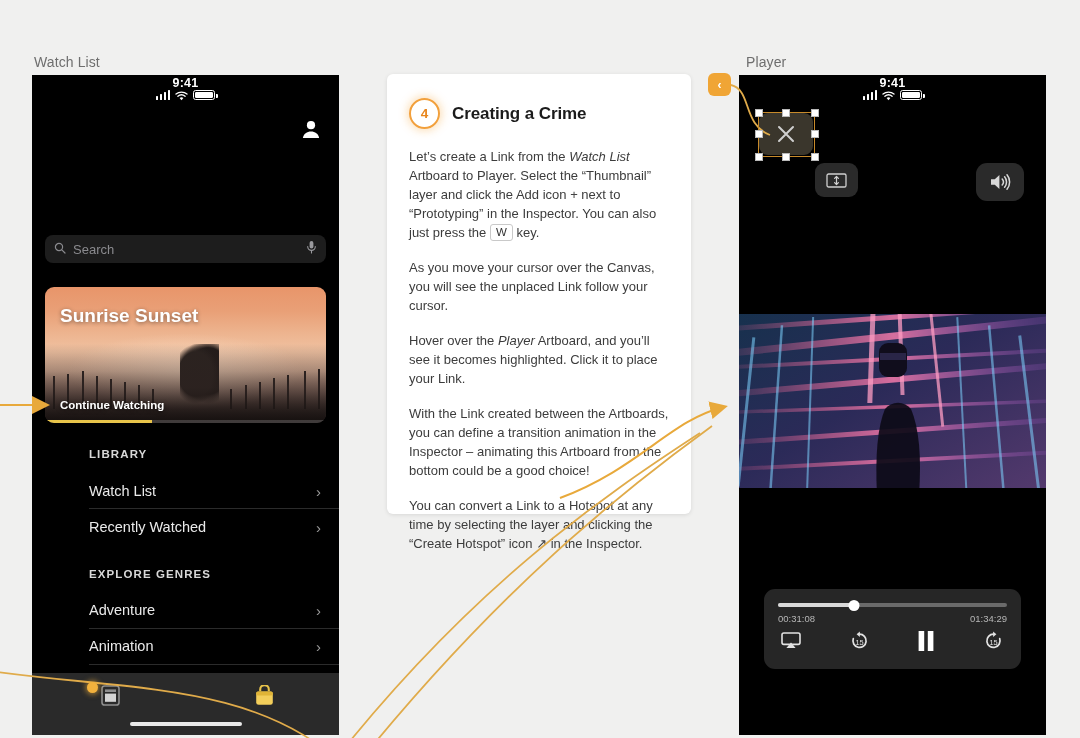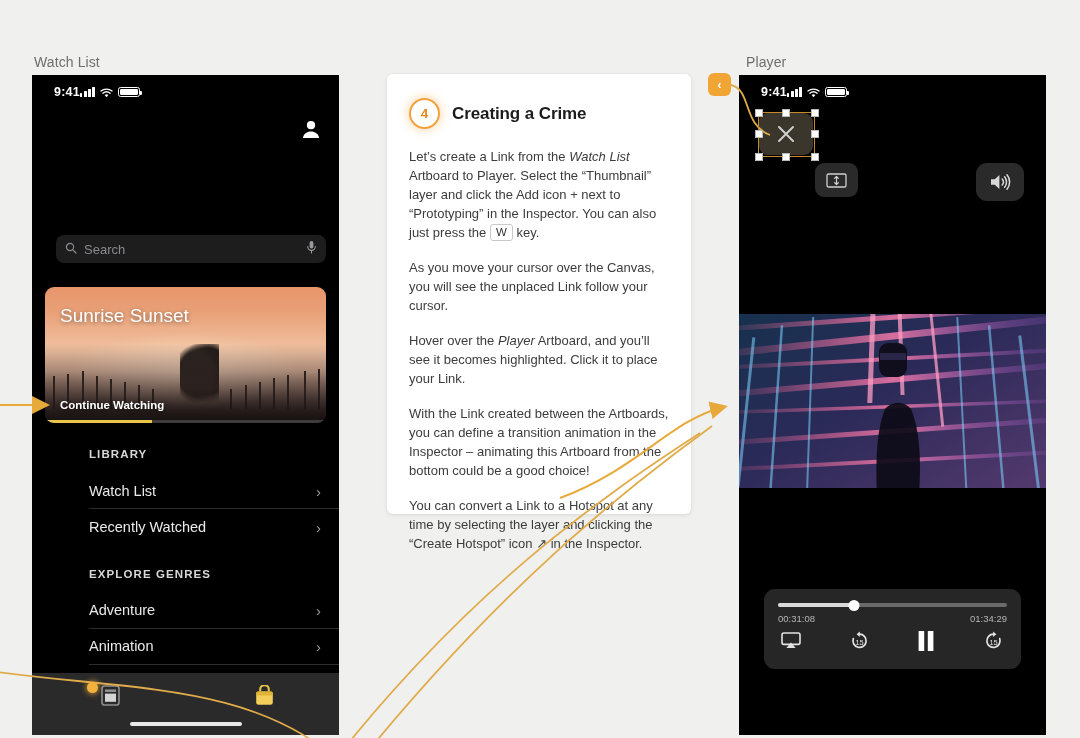--- a/index.html
+++ b/index.html
@@ -22,24 +22,25 @@
   }
   .phone{
     position:absolute;
     background:#000;
     overflow:hidden;
   }
 
   
   .statusbar{
     position:absolute;top:0;left:0;right:0;height:34px;
-    display:flex;align-items:center;justify-content:flex-start;
-    padding:0 22px;box-sizing:border-box;
+    display:flex;align-items:center;justify-content:flex-end;
+    padding:9px 22px;box-sizing:border-box;
     color:#fff;font-size:12.5px;font-weight:bold;
     letter-spacing:.2px;
+    flex-direction:column;
   }
   .status-right{display:flex;align-items:center;gap:5px;}
   .bars{display:flex;align-items:flex-end;gap:1.5px;height:10px;}
   .bars i{display:block;width:2.6px;background:#fff;border-radius:.5px;}
   .bars i:nth-child(1){height:4px}
   .bars i:nth-child(2){height:6px}
   .bars i:nth-child(3){height:8px}
   .bars i:nth-child(4){height:10px}
   .wifi{width:13px;height:10px;position:relative;}
   .battery{
@@ -55,21 +56,21 @@
   
   #watchlist-phone{left:32px;top:47px;width:307px;height:660px;background:#000;}
   .wl-avatar{
     position:absolute;right:18px;top:44px;width:20px;height:20px;
   }
   .wl-title{
     position:absolute;left:19px;top:120px;
     color:#fff;font-size:30px;font-weight:bold;letter-spacing:-.4px;
   }
   .wl-search{
-    position:absolute;left:24px;right:13px;top:160px;height:28px;
+    position:absolute;left:13px;right:13px;top:160px;height:28px;
     background:#1d1d1d;border-radius:8px;display:flex;align-items:center;
     padding:0 9px;box-sizing:border-box;gap:7px;
   }
   .wl-search .ph{color:#8a8a8e;font-size:13px;flex:1;}
   .hero{
     position:absolute;left:13px;right:13px;top:212px;height:136px;
     border-radius:9px;overflow:hidden;
   }
   .hero-img{
     position:absolute;inset:0;
@@ -82,21 +83,21 @@
     background:linear-gradient(rgba(60,45,42,0) 0%, rgba(44,33,31,.55) 55%, rgba(20,15,14,.92) 100%);
   }
   .hero-figs{
     position:absolute;left:48%;bottom:14%;width:14%;height:44%;
     background:radial-gradient(ellipse at 40% 50%, #2b2320 0 52%, rgba(43,35,32,0) 70%),
                radial-gradient(ellipse at 72% 45%, #231c1a 0 50%, rgba(35,28,26,0) 70%);
   }
   .posts{position:absolute;bottom:10%;height:40%;width:100%;}
   .posts i{position:absolute;bottom:0;width:2px;background:#2a2220;}
   .hero-title{
-    position:absolute;left:15px;top:18px;color:#fff;font-size:19px;font-weight:normal;
+    position:absolute;left:15px;top:18px;color:#fff;font-size:19px;font-weight:bold;
     text-shadow:0 1px 4px rgba(0,0,0,.45);
   }
   .hero-sub{
     position:absolute;left:15px;bottom:12px;color:#fff;font-size:11.5px;font-weight:bold;
     text-shadow:0 1px 4px rgba(0,0,0,.6);
   }
   .hero-progress{
     position:absolute;left:0;bottom:0;height:3px;width:100%;background:rgba(255,255,255,.18);
   }
   .hero-progress i{display:block;height:100%;background:#e8c44a;}

